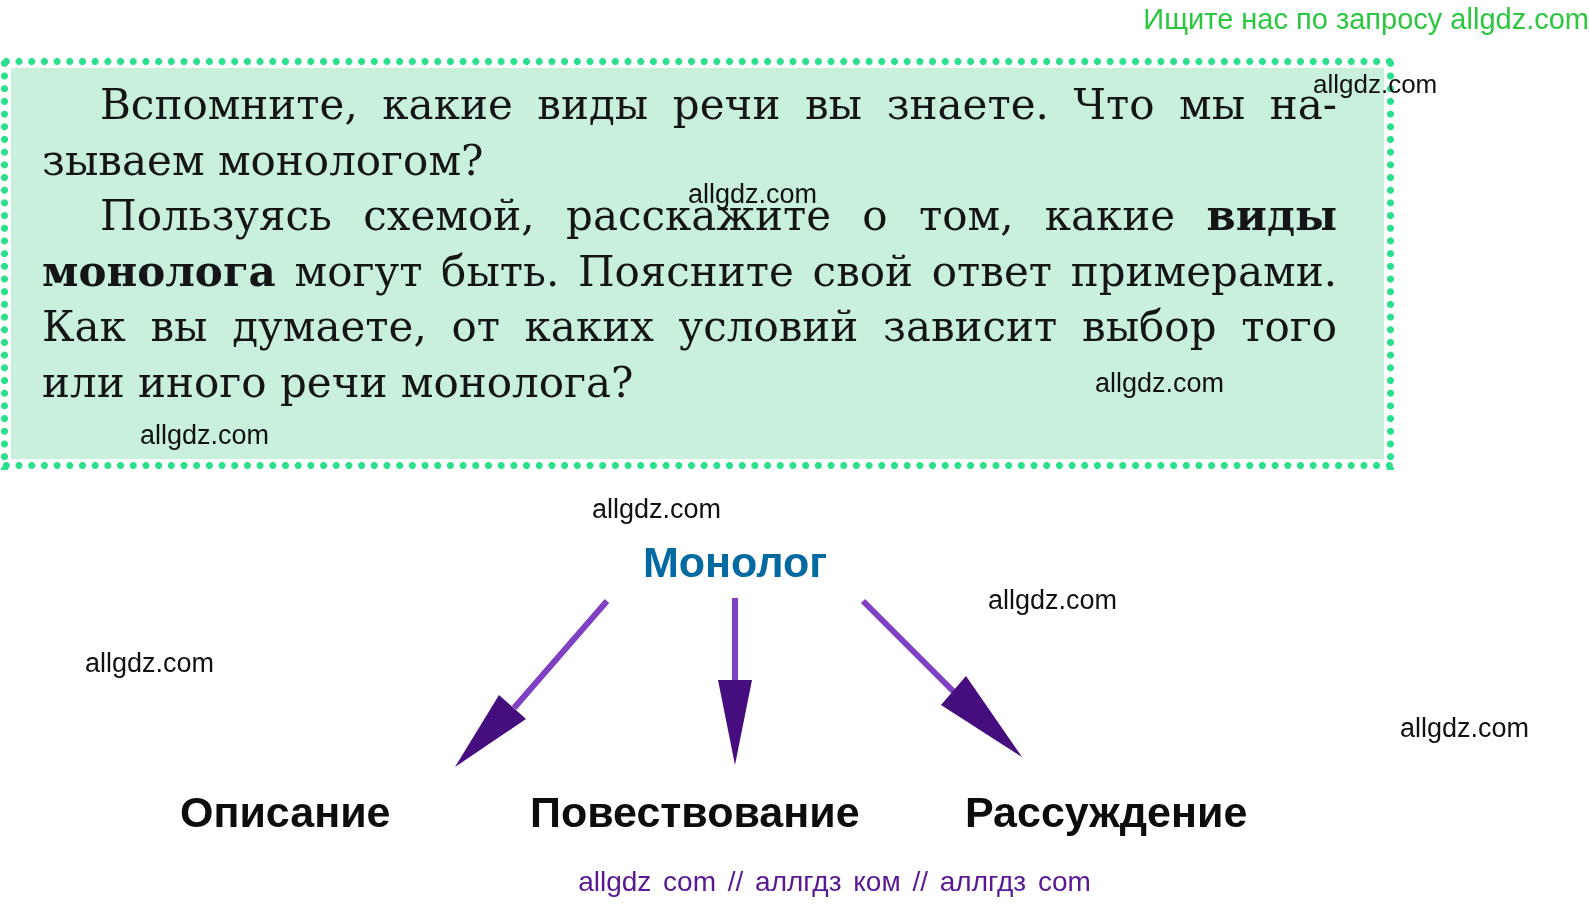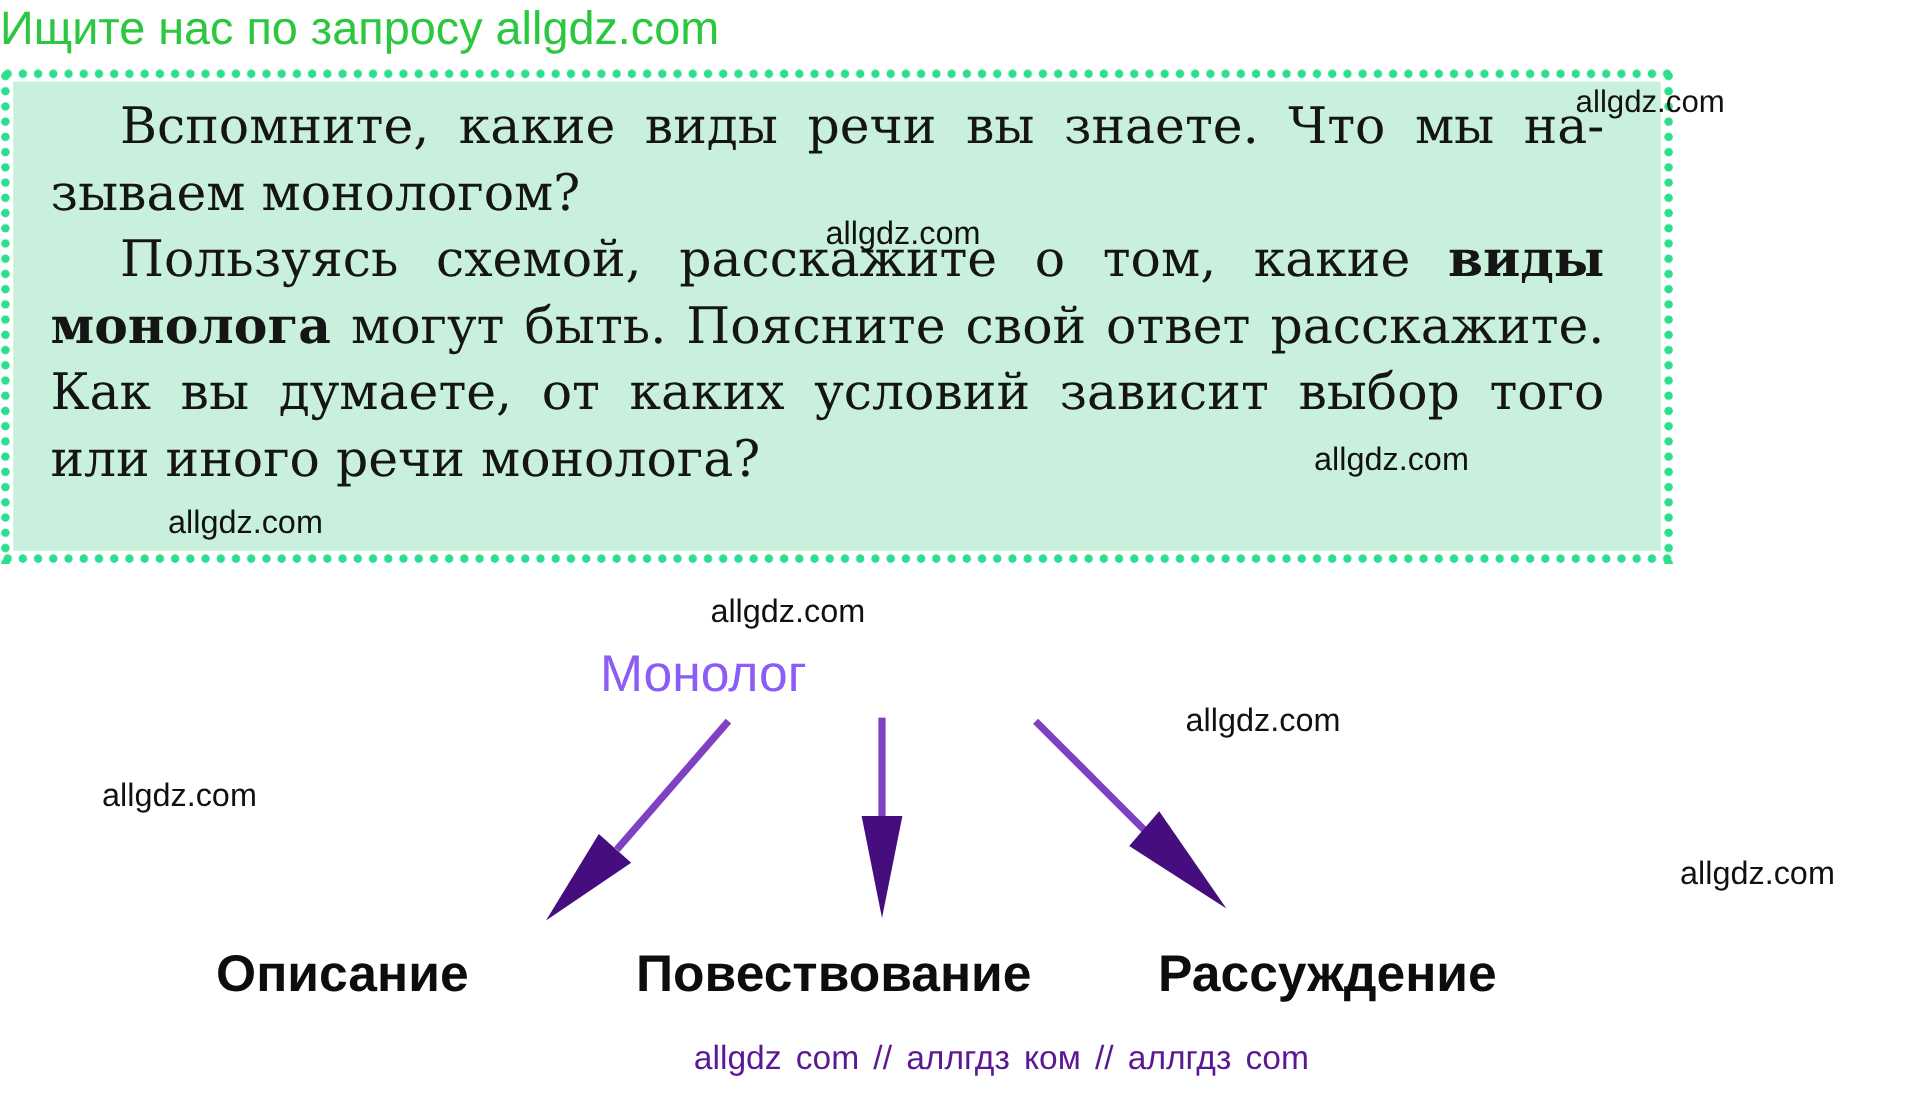--- a/index.html
+++ b/index.html
@@ -4,22 +4,22 @@
 <style>
   html,body { margin:0; padding:0; background:#ffffff; }
   .page {
     position:relative; width:1589px; height:917px; overflow:hidden;
     background:#ffffff; font-family:"Liberation Sans", sans-serif;
     --promo-green:#2bc73e; --border-dot-green:#2cdf8c; --box-bg-mint:#c9f0dd;
     --text-black:#151515; --arrow-line-purple:#8040c4; --arrow-head-purple:#450d7d;
     --footer-purple:#5a1894;
   }
   .promo {
-    position:absolute; top:3px; left:0; width:100%; text-align:left;
-    font-size:39px; color:var(--promo-green);
+    position:absolute; top:3px; left:0; width:100%; text-align:right;
+    font-size:29px; color:var(--promo-green);
   }
   .task-box { position:absolute; top:57px; left:0; width:1395px; height:413px; }
   .box-fill { position:absolute; top:11px; bottom:11px; left:11px; right:11px; background:var(--box-bg-mint); }
   .dots-h {
     position:absolute; left:0; right:0; height:9px;
     background-image:radial-gradient(circle, var(--border-dot-green) 3.2px, rgba(44,223,140,0) 3.8px);
     background-size:12.7px 9px; background-repeat:repeat-x;
   }
   .dots-top { top:0; }
   .dots-bottom { bottom:0; }
@@ -37,22 +37,22 @@
   }
   .tline { text-align:justify; text-align-last:justify; }
   .tline.plain { text-align:left; text-align-last:left; }
   .tline.indent { text-indent:58px; }
   .tline b { font-weight:700; }
   .wm {
     position:absolute; font-size:27px; color:#111111; white-space:nowrap;
     font-family:"Liberation Sans", sans-serif;
   }
   .root-label {
-    position:absolute; left:500px; top:538px; width:470px; 
-    font-size:43px; font-weight:400; color:#8b5cf6;
+    position:absolute; left:500px; top:538px; width:470px; text-align:center;
+    font-size:43px; font-weight:700; color:#0369a1;
   }
   .arrows { position:absolute; left:420px; top:590px; }
   .arrows line { stroke:var(--arrow-line-purple); stroke-width:6; }
   .arrows polygon { fill:var(--arrow-head-purple); }
   .node-label {
     position:absolute; top:788px; text-align:left;
     font-size:43px; font-weight:700; color:#0d0d0d; white-space:nowrap;
   }
   .node-opisanie { left:180px; width:340px; }
   .node-povestvovanie { left:530px; width:415px; }
@@ -73,21 +73,21 @@
     <div class="box-fill"></div>
     <div class="dots-h dots-top"></div>
     <div class="dots-h dots-bottom"></div>
     <div class="dots-v dots-left"></div>
     <div class="dots-v dots-right"></div>
 
     <div class="box-text">
       <div class="tline indent"><span>Вспомните, какие виды речи вы знаете. Что мы на-</span></div>
       <div class="tline plain"><span>зываем монологом?</span></div>
       <div class="tline indent"><span>Пользуясь схемой, расскажите о том, какие </span><b>виды</b></div>
-      <div class="tline"><b>монолога</b><span> могут быть. Поясните свой ответ расскажите.</span></div>
+      <div class="tline"><b>монолога</b><span> могут быть. Поясните свой ответ примерами.</span></div>
       <div class="tline"><span>Как вы думаете, от каких условий зависит выбор того</span></div>
       <div class="tline plain"><span>или иного речи монолога?</span></div>
     </div>
   </div>
 
   <span class="wm" style="left:1313px; top:69px; font-size:26px;">allgdz.com</span>
   <span class="wm" style="left:688px; top:179px;">allgdz.com</span>
   <span class="wm" style="left:1095px; top:368px;">allgdz.com</span>
   <span class="wm" style="left:140px; top:420px;">allgdz.com</span>
   <span class="wm" style="left:592px; top:494px;">allgdz.com</span>

